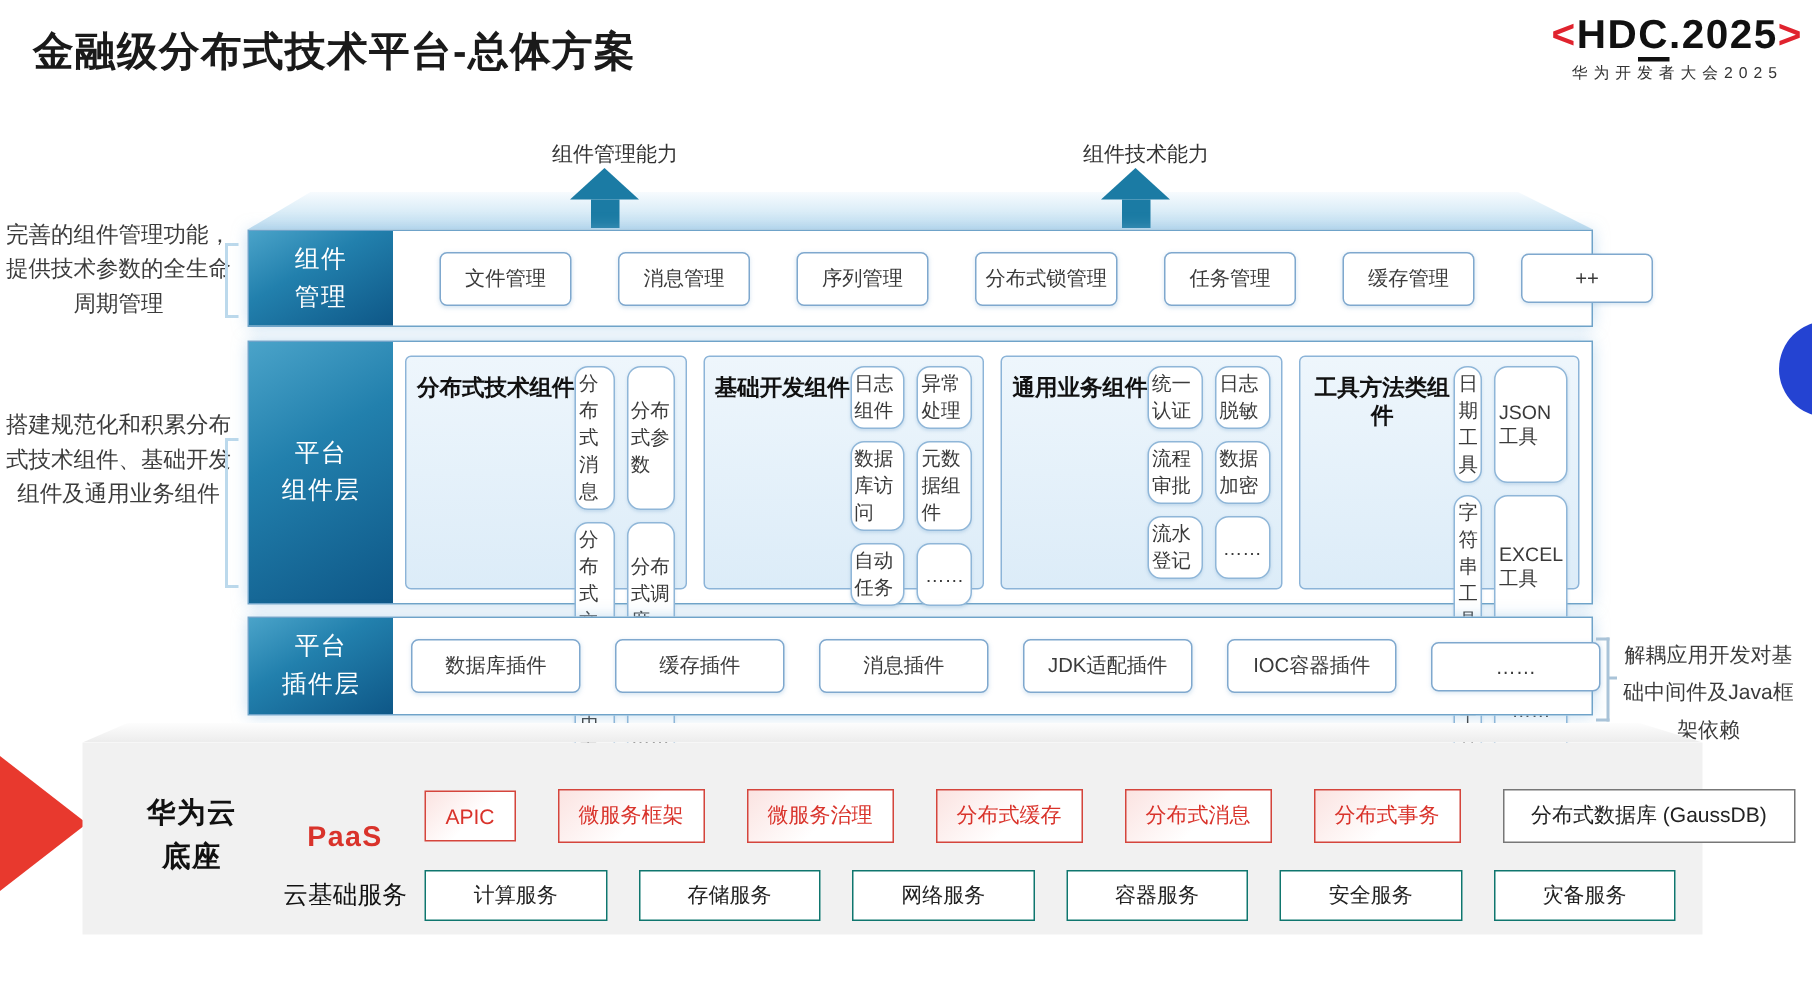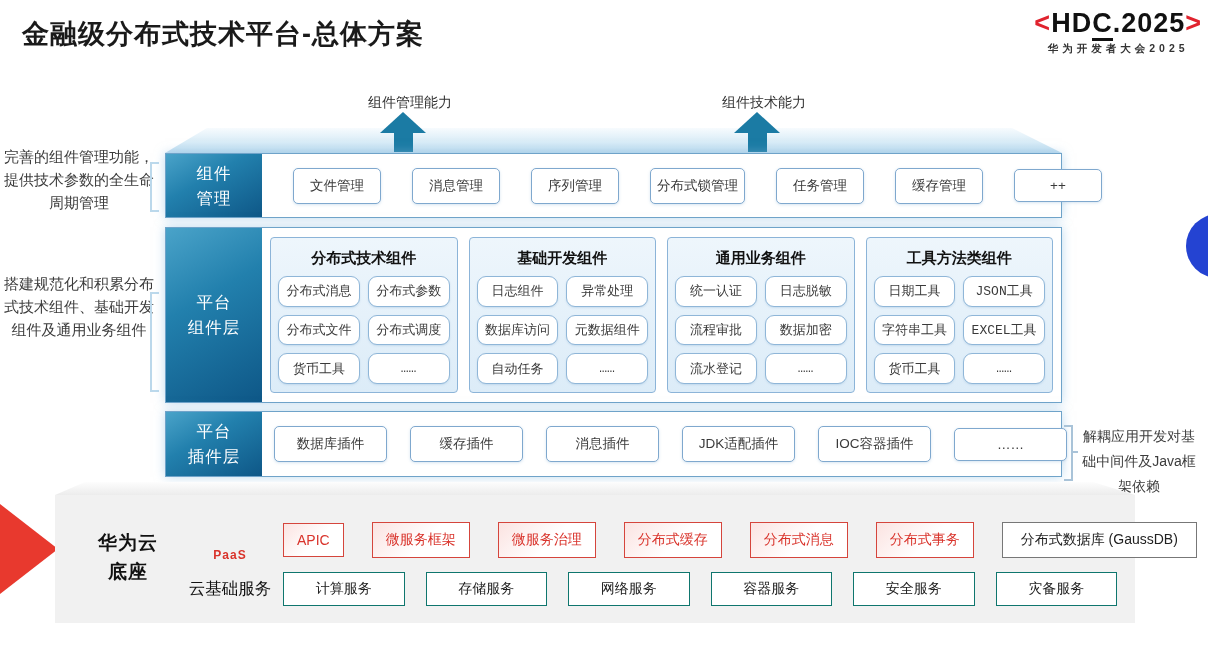--- a/index.html
+++ b/index.html
@@ -9,21 +9,21 @@
     background:#fff; position:relative; overflow:hidden; color:#222;
   }
   .abs { position:absolute; }
 
   
   .title { left:22px; top:16px; font-size:27px; font-weight:bold; color:#1a1a1a; letter-spacing:1px; }
   .logo { right:6px; top:8px; text-align:center; }
   .logo-main { font-size:27px; font-weight:bold; color:#111; letter-spacing:1px; }
   .logo-main .bracket { color:#e0232e; }
   .logo-main .u { border-bottom:3px solid #111; padding-bottom:0px; }
-  .logo-sub { font-size:10.5px; color:#333; letter-spacing:4px; margin-top:3px;font-weight:bold; }
+  .logo-sub { font-size:10.5px; color:#333; letter-spacing:4px; margin-top:3px; }
 
   
   .topface {
     left:165px; top:128px; width:897px; height:25px;
     background:linear-gradient(180deg,#f7fbfe 0%,#d9ecf7 55%,#bedcef 100%);
     clip-path:polygon(42px 0, calc(100% - 50px) 0, 100% 100%, 0 100%);
   }
   .up-arrow { width:46px; text-align:center; }
   .up-arrow .head { width:0; height:0; margin:0 auto;
     border-left:23px solid transparent; border-right:23px solid transparent;
@@ -57,21 +57,21 @@
   }
   .row1-content { gap:31px; padding:0 10px 0 31px; }
   .row1-content .pill { min-width:88px; }
   .row3-content { gap:23px; padding:0 10px 0 12px; }
   .row3-content .pill { min-width:113px; }
 
   .groups { flex:1; display:flex; gap:11px; padding:9px 8px 9px 8px; }
   .group {
     flex:1; border:1px solid #8cb4d8; border-radius:4px;
     background:linear-gradient(180deg,#eef6fc 0%,#dcecf8 100%);
-    padding:6px 7px 8px 7px; display:flex; flex-direction:column;font-family:Liberation Mono, monospace;
+    padding:6px 7px 8px 7px; display:flex; 
   }
   .group-title { font-size:15px; font-weight:bold; color:#111; text-align:center; padding:5px 0 8px 0; }
   .group-grid { display:grid; grid-template-columns:1fr 1fr; gap:8px; flex:1; }
   .gitem {
     background:#fff; border:1px solid #8fb6d8; border-radius:9px;
     font-size:13px; color:#3a3a3a; display:flex; align-items:center; justify-content:center;
     box-shadow:0 1px 2px rgba(140,180,215,.35); padding:2px;
   }
 
   
@@ -88,21 +88,21 @@
     clip-path:polygon(30px 0, calc(100% - 42px) 0, 100% 100%, 0 100%); }
   .foundation { left:55px; top:495px; width:1080px; height:128px; background:#f1f1f1; }
   .red-triangle { left:0; top:504px; width:0; height:0;
     border-top:45px solid transparent; border-bottom:45px solid transparent;
     border-left:58px solid #e8392e; }
   .hw-label { position:absolute; left:26px; top:33px; width:94px; text-align:center;
     font-size:19px; font-weight:bold; color:#111; line-height:29px; letter-spacing:1px; }
   .found-rows { position:absolute; left:122px; top:22px; right:18px; }
   .found-row { display:flex; align-items:center; margin-bottom:10px; }
   .found-row-label { width:106px; flex:none; text-align:center; }
-  .paas-label { color:#d9332b; font-weight:bold; font-size:12px; letter-spacing:1px;margin-top:31px; }
+  .paas-label { color:#d9332b; font-weight:bold; font-size:19px; letter-spacing:1px;margin-top:31px; }
   .iaas-label { color:#111; font-size:16.5px; }
   .paas-items { display:flex; align-items:center; gap:28px; flex:1; }
   .rbox {
     border:1px solid #d5453c; color:#d9332b; font-size:14px; text-align:center;
     padding:8px 13px; background:linear-gradient(135deg,#fbe3e1 0%,#ffffff 55%);
     white-space:nowrap;
   }
   .nbox { border:1px solid #777; color:#222; font-size:14px; text-align:center;
     padding:8px 18px; background:#fff; margin-left:auto; white-space:nowrap; }
   .iaas-items { display:flex; align-items:center; gap:21px; flex:1; }

